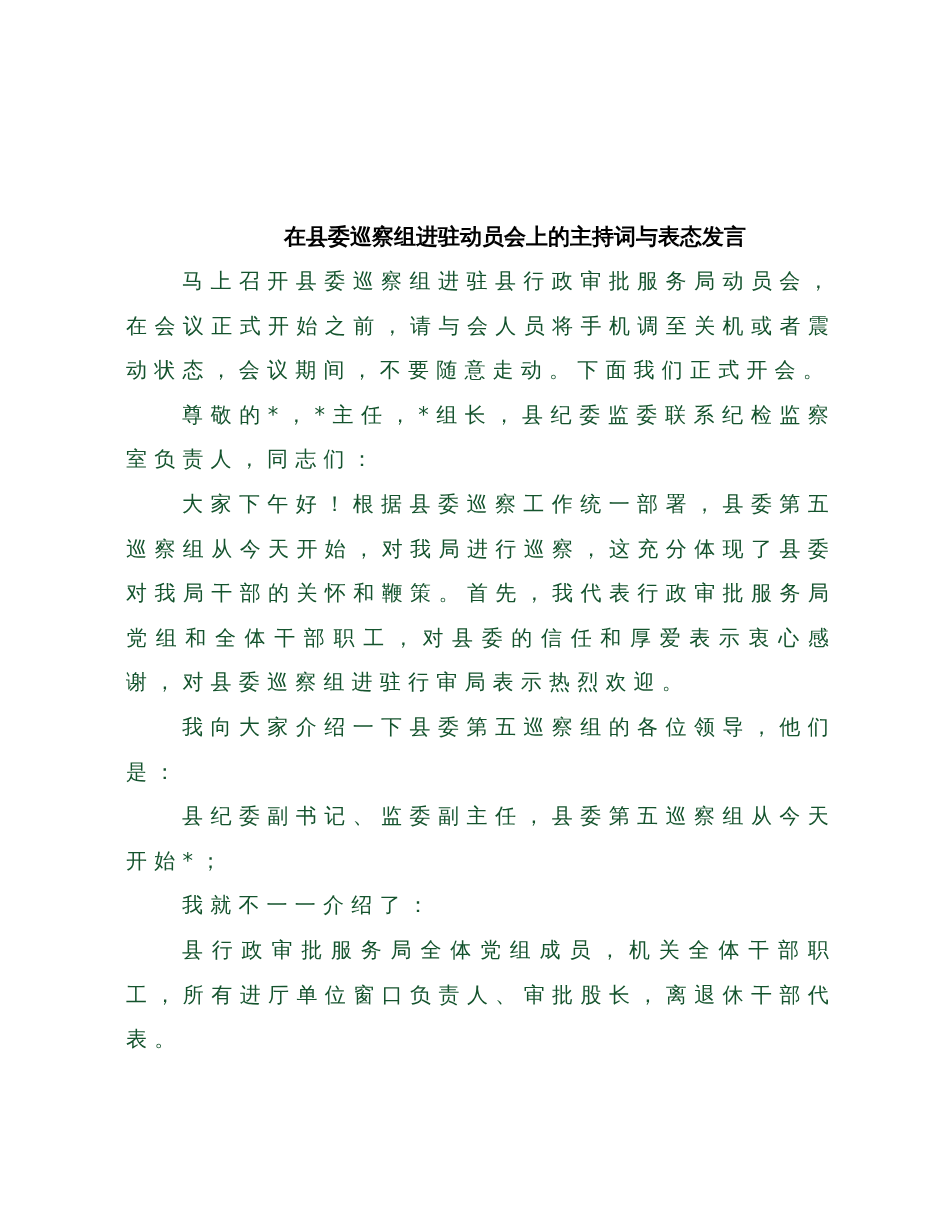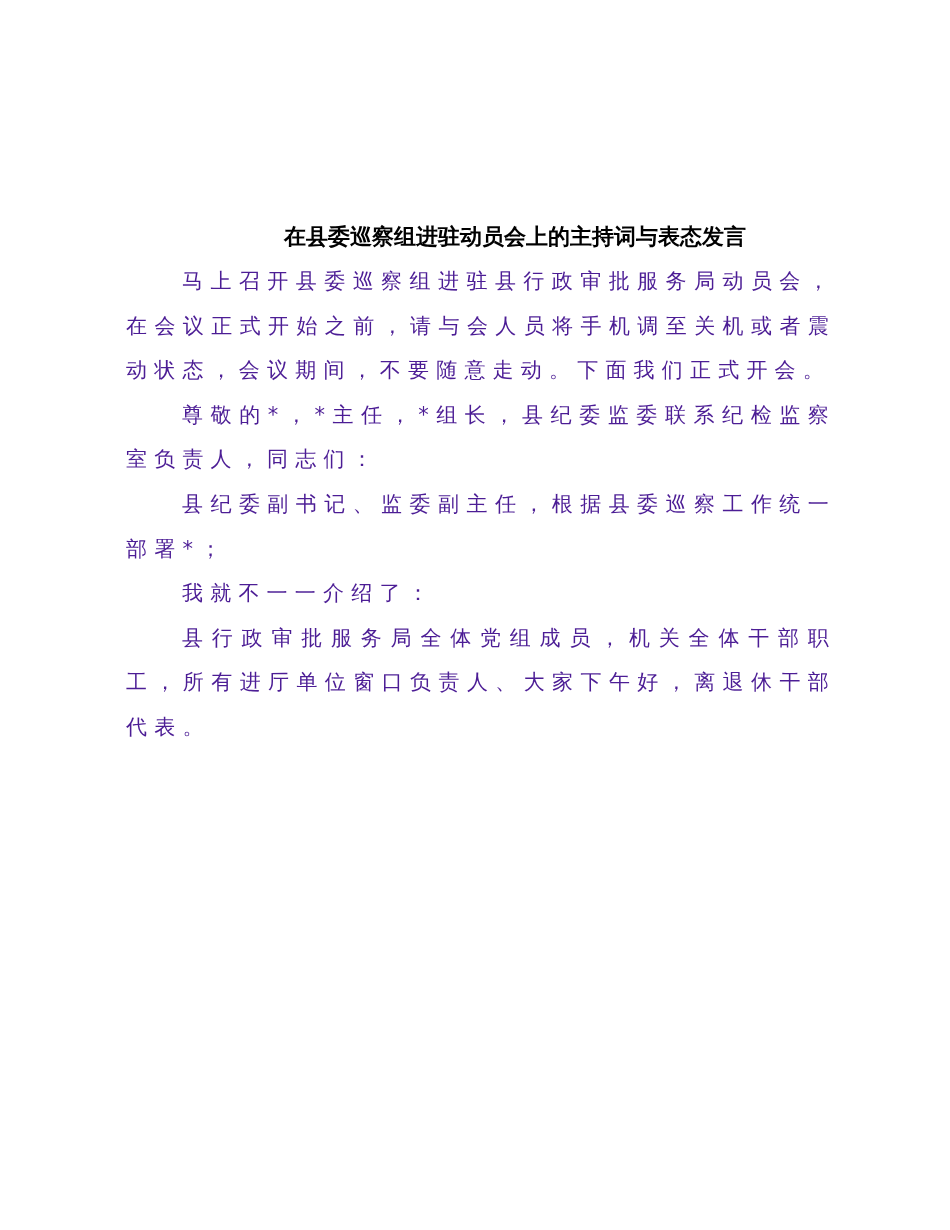--- a/index.html
+++ b/index.html
@@ -39,36 +39,38 @@
   }
   .body {
     position: absolute;
     left: 126px;
     top: 259px;
     width: 710px;
     font-family: "DejaVu Sans", "Liberation Sans", sans-serif;
     font-size: 21px;
     line-height: 44.6px;
     letter-spacing: 7.2px;
-    color: #4c1d95;
+    color: #14532d;
   }
   .body p {
     margin: 0;
     padding: 0;
     text-indent: 56px;
     text-align: justify;
     text-align-last: left;
   }
 </style>
 </head>
 <body>
 
 <div class="page">
   <h1 class="title">在县委巡察组进驻动员会上的主持词与表态发言</h1>
 
   <div class="body">
     <p>马上召开县委巡察组进驻县行政审批服务局动员会，在会议正式开始之前，请与会人员将手机调至关机或者震动状态，会议期间，不要随意走动。下面我们正式开会。</p>
     <p>尊敬的*，*主任，*组长，县纪委监委联系纪检监察室负责人，同志们：</p>
-    <p>县纪委副书记、监委副主任，根据县委巡察工作统一部署*；</p>
+    <p>大家下午好！根据县委巡察工作统一部署，县委第五巡察组从今天开始，对我局进行巡察，这充分体现了县委对我局干部的关怀和鞭策。首先，我代表行政审批服务局党组和全体干部职工，对县委的信任和厚爱表示衷心感谢，对县委巡察组进驻行审局表示热烈欢迎。</p>
+    <p>我向大家介绍一下县委第五巡察组的各位领导，他们是：</p>
+    <p>县纪委副书记、监委副主任，县委第五巡察组从今天开始*；</p>
     <p>我就不一一介绍了：</p>
-    <p>县行政审批服务局全体党组成员，机关全体干部职工，所有进厅单位窗口负责人、大家下午好，离退休干部代表。</p>
+    <p>县行政审批服务局全体党组成员，机关全体干部职工，所有进厅单位窗口负责人、审批股长，离退休干部代表。</p>
   </div>
 </div>
 
 </body></html>

